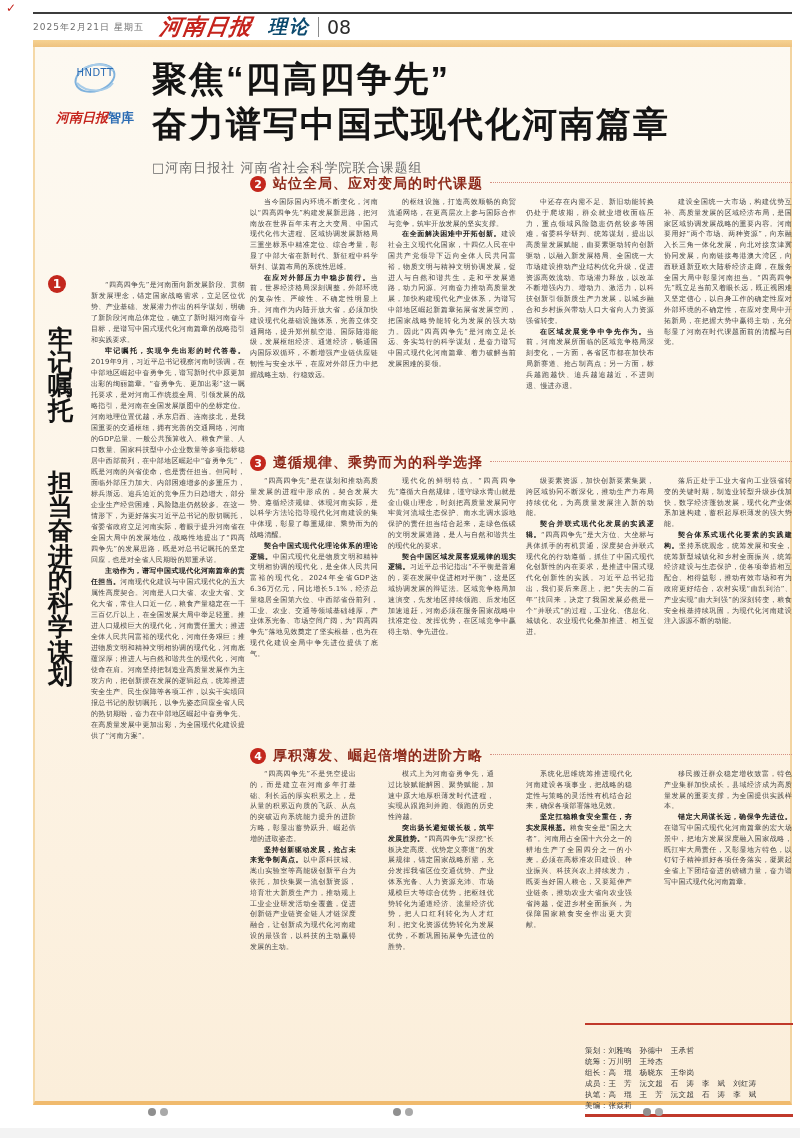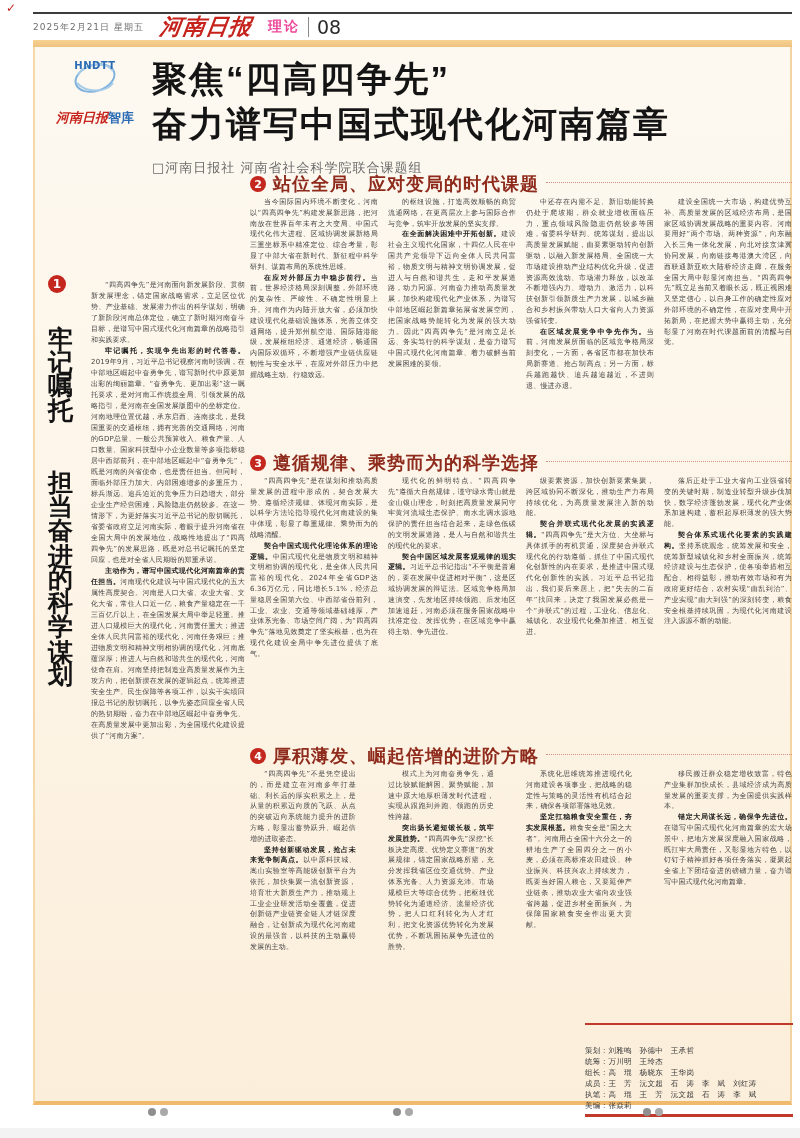--- a/index.html
+++ b/index.html
@@ -9,50 +9,50 @@
 
   
   #red-mark { left:6px; top:1px; width:16px; height:12px; color:#c5231c; font-size:12px; font-weight:bold; }
   #topline { left:33px; top:12px; width:759px; height:2px; background:#3c3c3c; }
   #masthead-strip { left:33px; top:14px; width:759px; height:26px; background:#fff;
     display:flex; align-items:center; gap:16px; padding-right:170px; }
   #pub-date { font-size:9px; color:#6e6e6e; letter-spacing:1px; }
   #paper-name { font-family:"Liberation Serif","DejaVu Serif",serif; font-style:italic; font-weight:bold;
     font-size:22px; color:#c5231c; transform:skewX(-8deg); letter-spacing:1px; }
   #section-page { display:flex; align-items:center; gap:8px; }
-  #section-name { font-size:14px; font-weight:bold; color:#ec4899; letter-spacing:2px; }
+  #section-name { font-size:19px; font-weight:bold; color:#0c4a6e; letter-spacing:2px;font-style:italic; }
   #section-divider { width:1px; height:20px; background:#8a8a8a; }
   #page-number { font-size:19px; color:#2b2b2b; }
   #tan-band { left:33px; top:40px; width:759px; height:7px; background:linear-gradient(#f6d292,#eec27f); }
 
   
   #page { left:33px; top:47px; width:759px; height:1058px;
     background:linear-gradient(180deg,#fdf9f1 0%,#fdf4e6 55%,#fbeeda 100%);
     border-left:2px solid #f5d9a8; border-right:2px solid #f3d4a0; border-bottom:4px solid #f0ba6d; }
 
   
   #logo { left:12px; top:8px; width:96px; text-align:center; }
   #logo-globe { position:relative; width:46px; height:46px; margin:0 auto; }
-  #logo-abbr { position:absolute; left:0; top:5px; width:100%; text-align:center;
-    font-size:10px; font-weight:bold; color:#2a6bb3; letter-spacing:.5px; }
+  #logo-abbr { position:absolute; left:0; top:12px; width:100%; text-align:center;
+    font-size:10px; font-weight:normal; color:#2a6bb3; letter-spacing:.5px; }
   #logo-name { margin-top:8px; font-size:13px; white-space:nowrap; }
   .logo-red { color:#c5231c; font-family:"Liberation Serif","DejaVu Serif",serif; font-style:italic; font-weight:bold; }
   .logo-blue { color:#2a6bb3; font-weight:bold; }
 
   
   #headline { left:117px; top:10px; width:636px; text-align:left; color:#141414; }
   .hl-line { font-size:35px; font-weight:900; letter-spacing:2px; line-height:1.28;
     font-family:"Liberation Sans","DejaVu Sans",sans-serif; }
   #byline { margin-top:12px; font-size:13px; color:#6a6a6a; letter-spacing:1px; }
 
   
   .num-badge { flex:none; width:16px; height:16px; border-radius:50%; background:#c3271d; color:#fff;
     font-size:11px; font-weight:bold; display:flex; align-items:center; justify-content:center; }
   .sec-header { left:215px; width:542px; height:20px; display:flex; align-items:center; gap:7px; }
-  .sec-title { font-size:18px; font-weight:800; color:#8e2b1c; letter-spacing:1px; white-space:nowrap; }
+  .sec-title { font-size:14px; font-weight:800; color:#8e2b1c; letter-spacing:1px; white-space:nowrap; }
   .leader { flex:1; border-bottom:1px dotted #d69082; margin-bottom:4px; }
   .cols { left:215px; width:542px; display:flex; gap:10px; }
   .col { flex:1; overflow:hidden; font-size:7px; line-height:10.8px; color:#454545;
     text-align:justify; letter-spacing:.2px; }
   .para { text-indent:14px; }
   .lead { color:#1f1f1f; font-weight:bold; }
 
   
   #s1 { left:10px; top:228px; width:200px; height:772px; }
   #s1-badge { position:absolute; left:3px; top:0; width:18px; height:18px; border-radius:50%;

